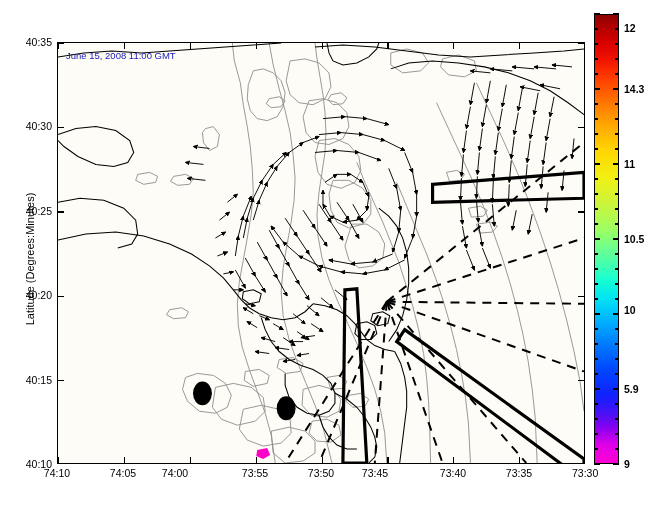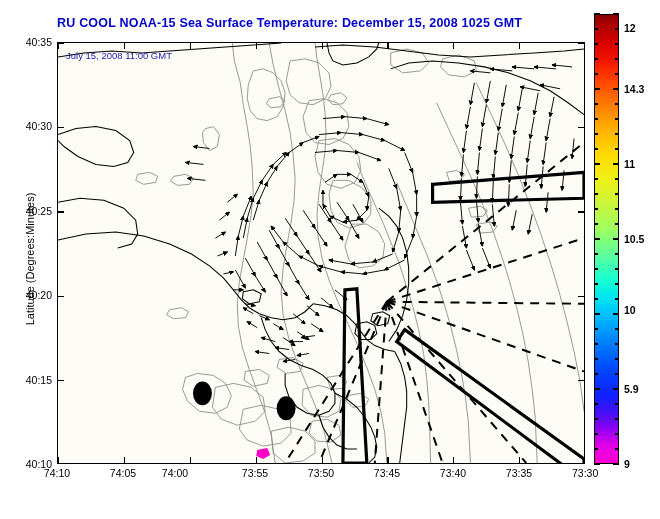--- a/index.html
+++ b/index.html
@@ -67,21 +67,20 @@
   .cbtick.r{left:auto;right:0;}
   .cbtick.minor{width:4px;}
   .cblabel{position:absolute;left:624px;font-size:10.5px;color:#000;font-weight:bold;
            transform:translateY(-50%);white-space:nowrap;}
 </style>
 </head>
 <body>
 
 <div id="stage">
 
-  <div id="title">RU COOL  NOAA-15  Sea Surface Temperature:  December 15, 2008 1025 GMT</div>
 
   <div id="plot">
 
     <svg id="mapsvg" viewBox="0 0 528 422" preserveAspectRatio="none">
 
       <g fill="none" stroke="#8d8d8d" stroke-width="0.9">
         <path d="M175,0 L177,18 L183,40 L186,62 L190,84 L193,104 L195,126 L196,150
                  L194,172 L190,196 L186,218 L182,240 L180,262 L181,284 L185,306
                  L192,328 L200,350 L208,372 L214,394 L218,422"></path>
         <path d="M212,0 L216,22 L222,46 L228,68 L233,90 L236,112 L238,136 L237,158
@@ -367,21 +366,21 @@
         <ellipse cx="145" cy="352" rx="9.5" ry="12"></ellipse>
         <ellipse cx="229" cy="367" rx="9.5" ry="12"></ellipse>
       </g>
 
       <g fill="#ff00c8">
         <path d="M200,409 L210,407 L213,414 L206,418 L199,415 Z"></path>
       </g>
     </svg>
 
     <div id="subtitle">
-      <div>July 15, 2008 11:00 GMT</div>
+      <div>June 15, 2008 11:00 GMT</div>
     </div>
 
   <div style="position: absolute; left: 0px; top: 0px; width: 1.2px; height: 6px; background: rgb(0, 0, 0); z-index: 5;"></div>
       <div style="position: absolute; left: 0px; bottom: 0px; width: 1.2px; height: 6px; background: rgb(0, 0, 0); z-index: 5;"></div>
       <div style="position: absolute; left: 65.875px; top: 0px; width: 1.2px; height: 6px; background: rgb(0, 0, 0); z-index: 5;"></div>
       <div style="position: absolute; left: 65.875px; bottom: 0px; width: 1.2px; height: 6px; background: rgb(0, 0, 0); z-index: 5;"></div>
       <div style="position: absolute; left: 131.75px; top: 0px; width: 1.2px; height: 6px; background: rgb(0, 0, 0); z-index: 5;"></div>
       <div style="position: absolute; left: 131.75px; bottom: 0px; width: 1.2px; height: 6px; background: rgb(0, 0, 0); z-index: 5;"></div>
       <div style="position: absolute; left: 197.625px; top: 0px; width: 1.2px; height: 6px; background: rgb(0, 0, 0); z-index: 5;"></div>
       <div style="position: absolute; left: 197.625px; bottom: 0px; width: 1.2px; height: 6px; background: rgb(0, 0, 0); z-index: 5;"></div>
@@ -403,21 +402,21 @@
       <div style="position: absolute; top: 252.6px; right: 0px; height: 1.2px; width: 6px; background: rgb(0, 0, 0); z-index: 5;"></div>
       <div style="position: absolute; top: 336.8px; left: 0px; height: 1.2px; width: 6px; background: rgb(0, 0, 0); z-index: 5;"></div>
       <div style="position: absolute; top: 336.8px; right: 0px; height: 1.2px; width: 6px; background: rgb(0, 0, 0); z-index: 5;"></div>
     </div>
 
   <div class="xtick" style="left:57px">74:10</div>
   <div class="xtick" style="left:123px">74:05</div>
   <div class="xtick" style="left:175px">74:00</div>
   <div class="xtick" style="left:255px">73:55</div>
   <div class="xtick" style="left:321px">73:50</div>
-  <div class="xtick" style="left:387px">73:45</div>
+  <div class="xtick" style="left:375px">73:45</div>
   <div class="xtick" style="left:453px">73:40</div>
   <div class="xtick" style="left:519px">73:35</div>
   <div class="xtick" style="left:585px;overflow:hidden;width:26px;text-align:left;transform:translateX(-50%)">73:30</div>
 
   <div class="ytick" style="left:8px;top:42px;width:44px">40:35</div>
   <div class="ytick" style="left:8px;top:126px;width:44px">40:30</div>
   <div class="ytick" style="left:8px;top:211px;width:44px">40:25</div>
   <div class="ytick" style="left:8px;top:295px;width:44px">40:20</div>
   <div class="ytick" style="left:8px;top:380px;width:44px">40:15</div>
   <div class="ytick" style="left:8px;top:464px;width:44px">40:10</div>

